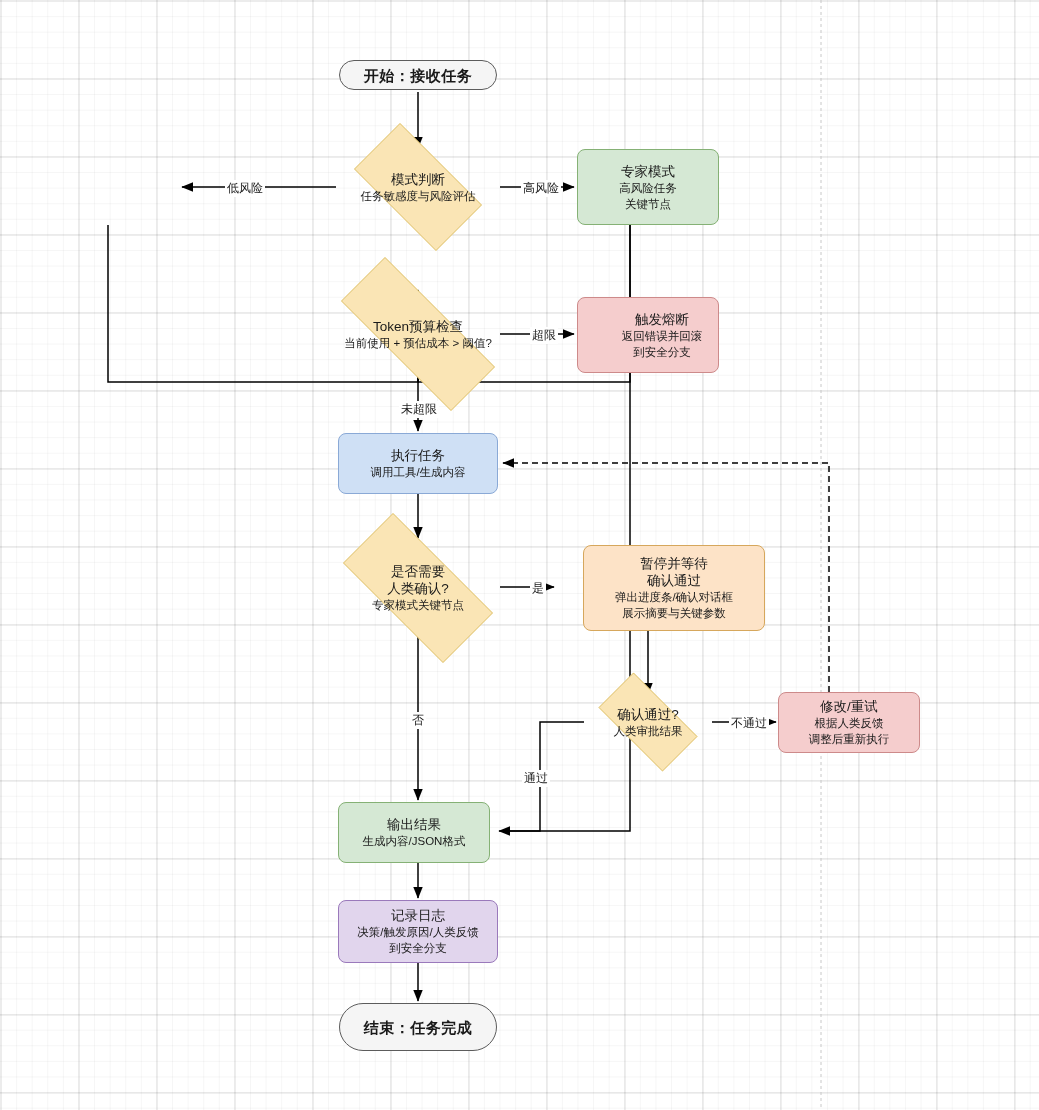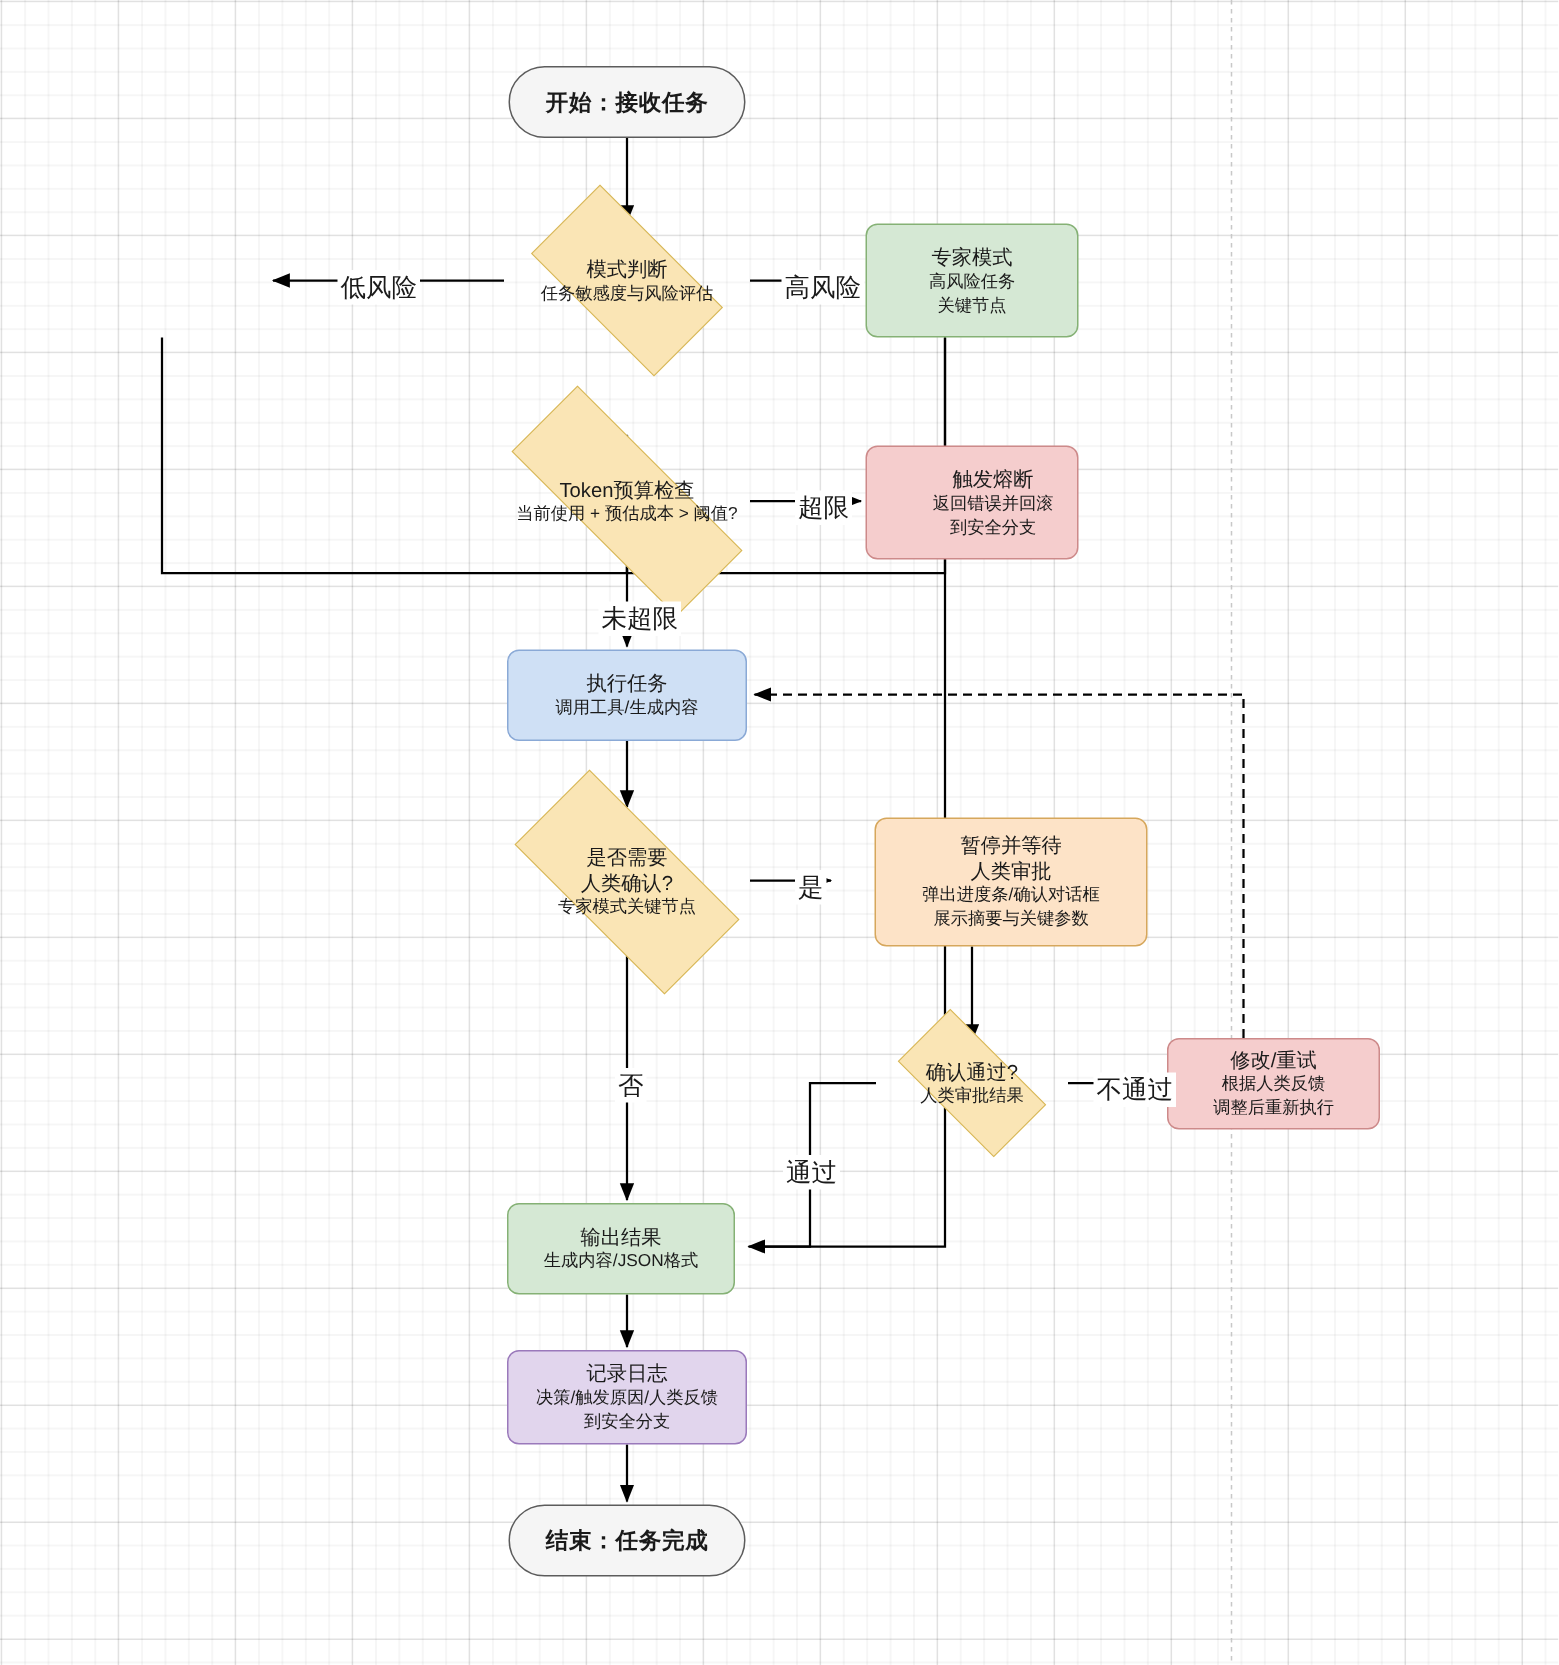--- a/index.html
+++ b/index.html
@@ -92,21 +92,21 @@
   .decision .dtext {
     position: relative;
     z-index: 2;
     display: flex;
     flex-direction: column;
     align-items: center;
     justify-content: center;
   }
   .edge-label {
     position: absolute;
-    font-size: 17px;
+    font-size: 12px;
     color: #1a1a1a;
     background: #ffffff;
     padding: 0 2px;
     white-space: nowrap;
     z-index: 6;
     font-family: Liberation Mono, monospace;
   }
 </style>
 </head>
 <body>
@@ -162,21 +162,21 @@
       <line x1="418" y1="863" x2="418" y2="898" marker-end="url(#arrow)"></line>
 
       <line x1="418" y1="963" x2="418" y2="1001" marker-end="url(#arrow)"></line>
     </g>
 
     <g stroke="#000" stroke-width="1.5" fill="none" stroke-dasharray="6 4">
       <path d="M829,692 L829,463 L503,463" marker-end="url(#arrowd)"></path>
     </g>
   </svg>
 
-  <div class="node terminal" style="left:339px; top:44px; width:158px; height:48px;">
+  <div class="node terminal" style="left:339px; top:60px; width:158px; height:30px;">
     <div class="ttl">开始：接收任务</div>
   </div>
 
   <div class="node decision" style="left:336px; top:141px; width:164px; height:92px;">
     <div class="dshape"></div>
     <div class="dtext">
       <div class="ttl">模式判断</div>
       <div class="sub">任务敏感度与风险评估</div>
     </div>
   </div>
@@ -211,21 +211,21 @@
     <div class="dshape"></div>
     <div class="dtext">
       <div class="ttl">是否需要</div>
       <div class="ttl">人类确认?</div>
       <div class="sub">专家模式关键节点</div>
     </div>
   </div>
 
   <div class="node proc orange" style="left:557px; top:545px; width:182px; height:86px;">
     <div class="ttl">暂停并等待</div>
-    <div class="ttl">人类审批</div>
+    <div class="ttl">确认通过</div>
     <div class="sub">弹出进度条/确认对话框</div>
     <div class="sub">展示摘要与关键参数</div>
   </div>
 
   <div class="node decision" style="left:584px; top:687px; width:128px; height:70px;">
     <div class="dshape"></div>
     <div class="dtext">
       <div class="ttl">确认通过?</div>
       <div class="sub">人类审批结果</div>
     </div>

